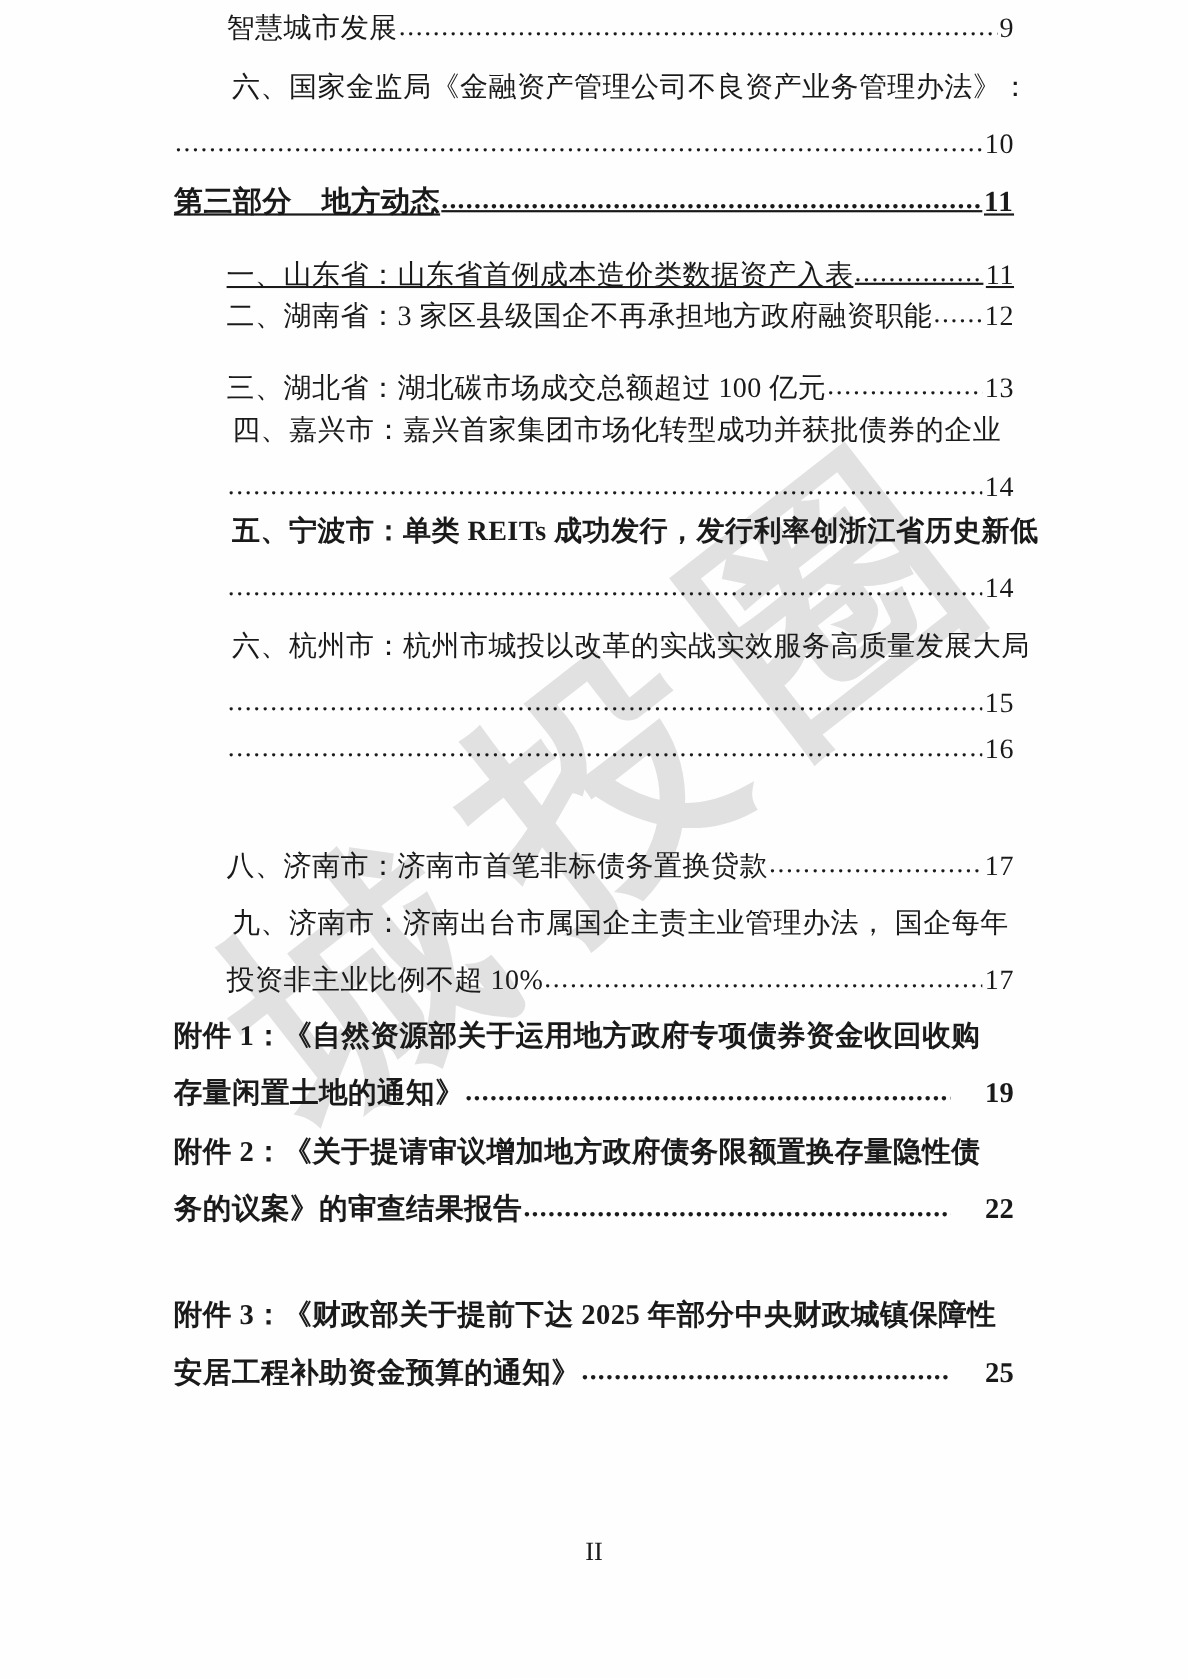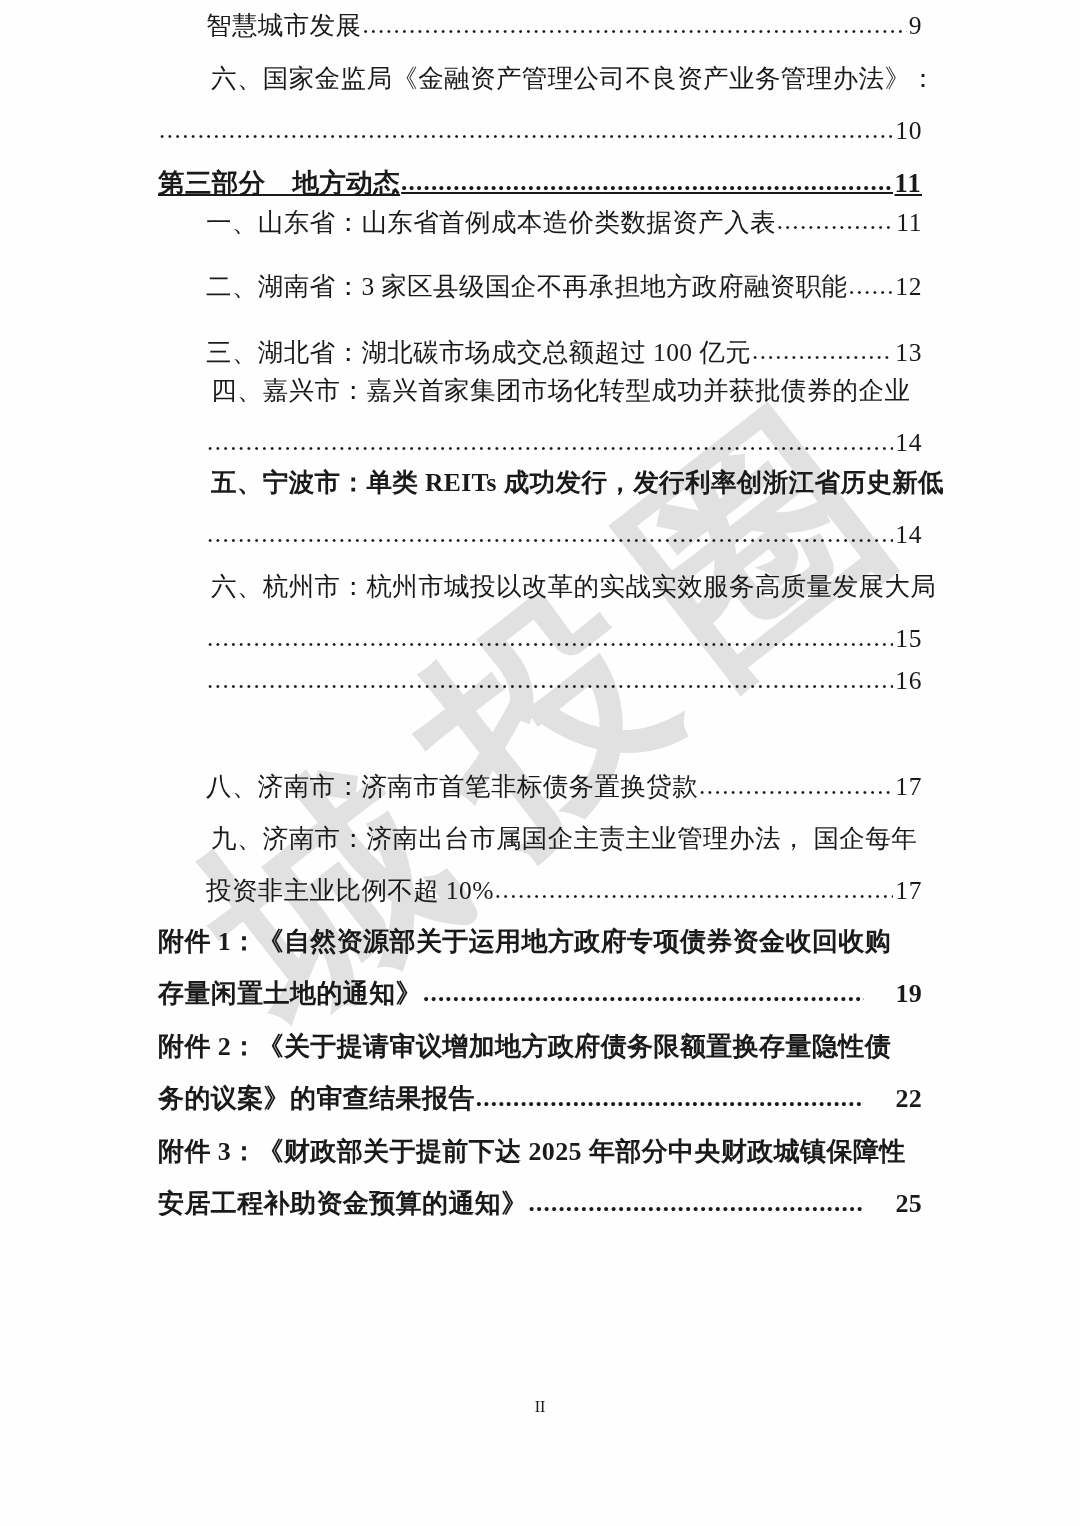--- a/index.html
+++ b/index.html
@@ -123,21 +123,21 @@
   .lvl-attach .leader { font-weight: 700; letter-spacing: 1.2px; }
   .lvl-attach .page  { font-weight: 700; margin-left: 29px; }
 
   
   #folio {
     position: absolute;
     left: 0;
     top: 1398px;
     width: 1080px;
     text-align: center;
-    font-size: 16px;
+    font-size: 24px;
     color: #1a1a1a;
     z-index: 2;
     font-family: "Liberation Serif", serif;
   }
 </style>
 </head>
 <body>
 
 <div id="page">
 
@@ -164,21 +164,21 @@
           </div>
         </div>
         <div class="row lvl-part" id="part-3-local-news" style="position: absolute; top: 157px; left: 0px;">
           <div class="entry" style="height: 52px; display: flex; align-items: center;">
             <span class="label">第三部分　地方动态</span>
             <span class="leader">........................................................................................................................................................................................................</span>
             <span class="page">11</span>
           </div>
         </div>
         <div class="row lvl-sub" id="local-1-shandong" style="position: absolute; top: 210px; left: 0px;">
-          <div class="entry" style="height: 52px; display: flex; align-items: flex-start;">
+          <div class="entry" style="height: 52px; display: flex; align-items: flex-end; text-decoration: underline;">
             <span class="label indent2">一、山东省：山东省首例成本造价类数据资产入表</span>
             <span class="leader">........................................................................................................................................................................................................</span>
             <span class="page">11</span>
           </div>
         </div>
         <div class="row lvl-sub" id="local-2-hunan" style="position: absolute; top: 261px; left: 0px;">
           <div class="entry" style="height: 52px; display: flex; align-items: center;">
             <span class="label indent2">二、湖南省：3 家区县级国企不再承担地方政府融资职能</span>
             <span class="leader">........................................................................................................................................................................................................</span>
             <span class="page">12</span>
@@ -246,21 +246,21 @@
           </div>
         </div>
         <div class="row lvl-attach" id="attachment-2" style="position: absolute; top: 1021px; left: 0px;">
           <div class="cont" style="height: 52px; display: flex; align-items: center;">附件 2：《关于提请审议增加地方政府债务限额置换存量隐性债</div>
           <div class="entry" style="height: 52px; display: flex; align-items: center;">
             <span class="label">务的议案》的审查结果报告</span>
             <span class="leader">........................................................................................................................................................................................................</span>
             <span class="page">22</span>
           </div>
         </div>
-        <div class="row lvl-attach" id="attachment-3" style="position: absolute; top: 1126px; left: 0px;">
+        <div class="row lvl-attach" id="attachment-3" style="position: absolute; top: 1170px; left: 0px;">
           <div class="cont" style="height: 52px; display: flex; align-items: center;">附件 3：《财政部关于提前下达 2025 年部分中央财政城镇保障性</div>
           <div class="entry" style="height: 52px; display: flex; align-items: center;">
             <span class="label">安居工程补助资金预算的通知》</span>
             <span class="leader">........................................................................................................................................................................................................</span>
             <span class="page">25</span>
           </div>
         </div>
       </div>
   </div>
 

